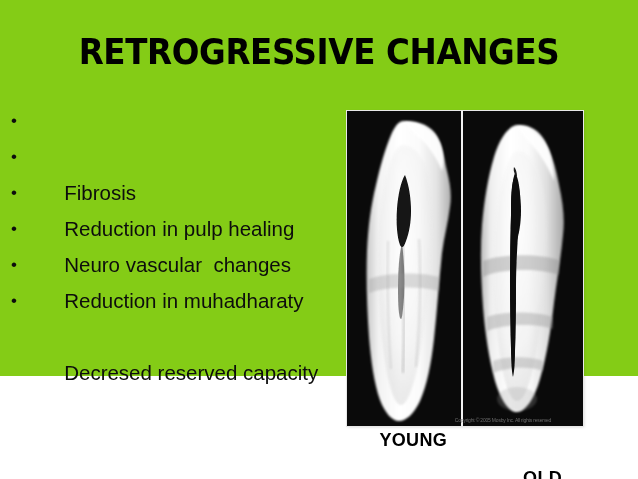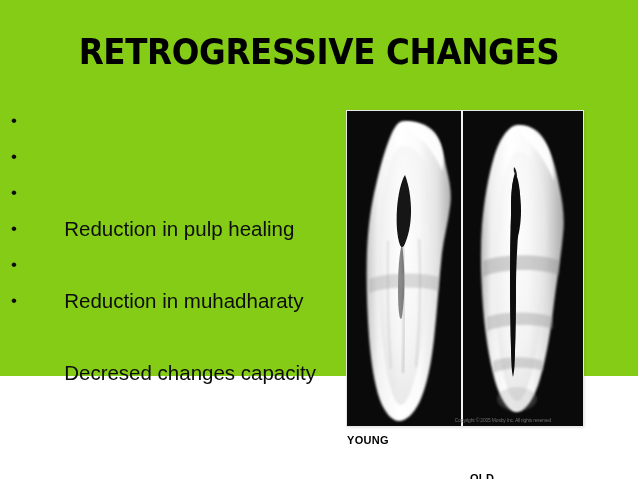--- a/index.html
+++ b/index.html
@@ -129,24 +129,24 @@
     opacity: 0.85;
     z-index: 6;
   }
 
   
   .photo-caption {
     position: absolute;
     top: 432px;
     font-family: "Liberation Sans", sans-serif;
     font-weight: bold;
-    font-size: 11px;
+    font-size: 18px;
     line-height: 16px;
     color: #000000;
-    text-align: left;
+    text-align: right;
     letter-spacing: 0.3px;
   }
   #caption-young { left: 347px; width: 100px; }
   #caption-old   { left: 470px; width: 92px; margin-top: 38px; }
 
   
   #footer-brand {
     position: absolute;
     right: 9px;
     top: 456px;
@@ -163,43 +163,45 @@
 <body>
 
 <div id="slide">
 
   <div id="slide-title">RETROGRESSIVE CHANGES</div>
 
   <ul id="bullet-list">
 
     <li class="bullet-row">
       <span class="bullet-dot">•</span>
+      <span class="bullet-text">Fibrosis</span>
     </li>
 
     <li class="bullet-row">
       <span class="bullet-dot">•</span>
       <span class="bullet-text">Reduction in pulp healing</span>
     </li>
 
     <li class="bullet-row">
       <span class="bullet-dot">•</span>
+      <span class="bullet-text">Neuro vascular  changes</span>
     </li>
 
     <li class="bullet-row">
       <span class="bullet-dot">•</span>
       <span class="bullet-text">Reduction in muhadharaty</span>
     </li>
 
     <li class="bullet-row">
       <span class="bullet-dot">•</span>
     </li>
 
     <li class="bullet-row">
       <span class="bullet-dot">•</span>
-      <span class="bullet-text">Decresed changes capacity</span>
+      <span class="bullet-text">Decresed reserved capacity</span>
     </li>
 
   </ul>
 
   <div id="figure">
     <div id="photo-frame">
 
       <div class="photo-half" id="photo-half-young">
         <svg class="tooth-svg" width="114" height="315" viewBox="0 0 114 315">
           <defs>

